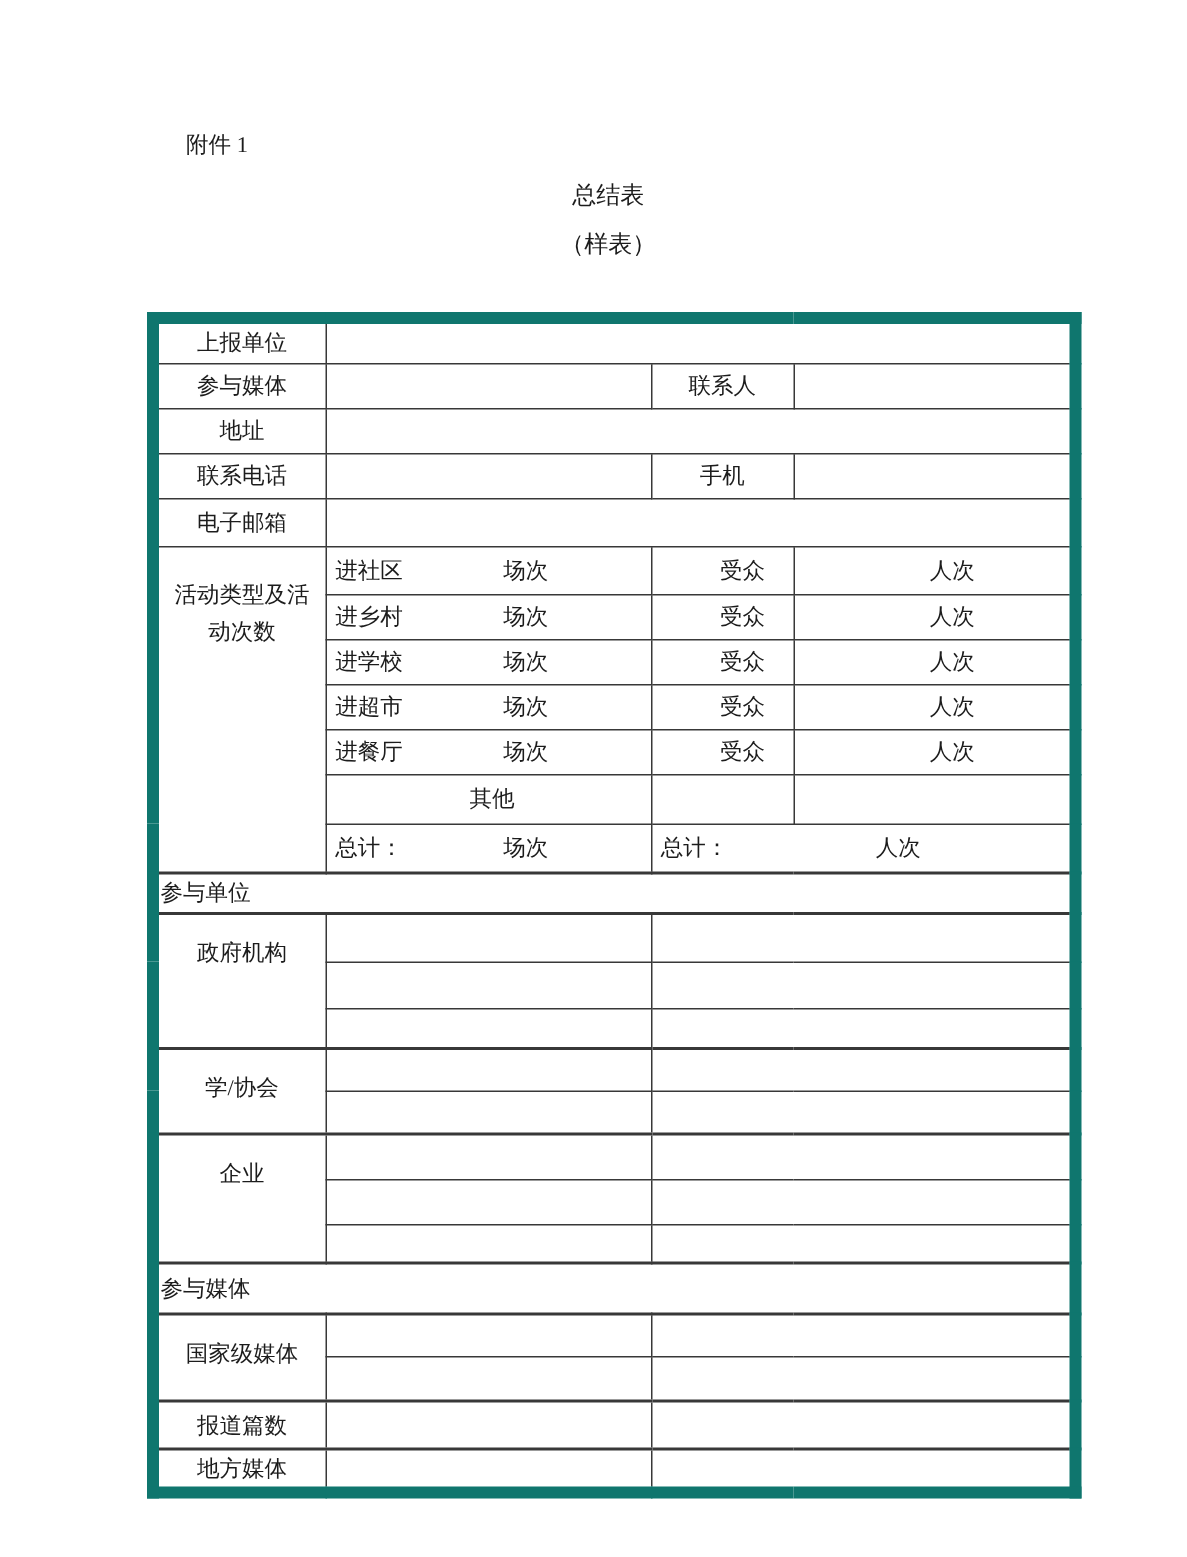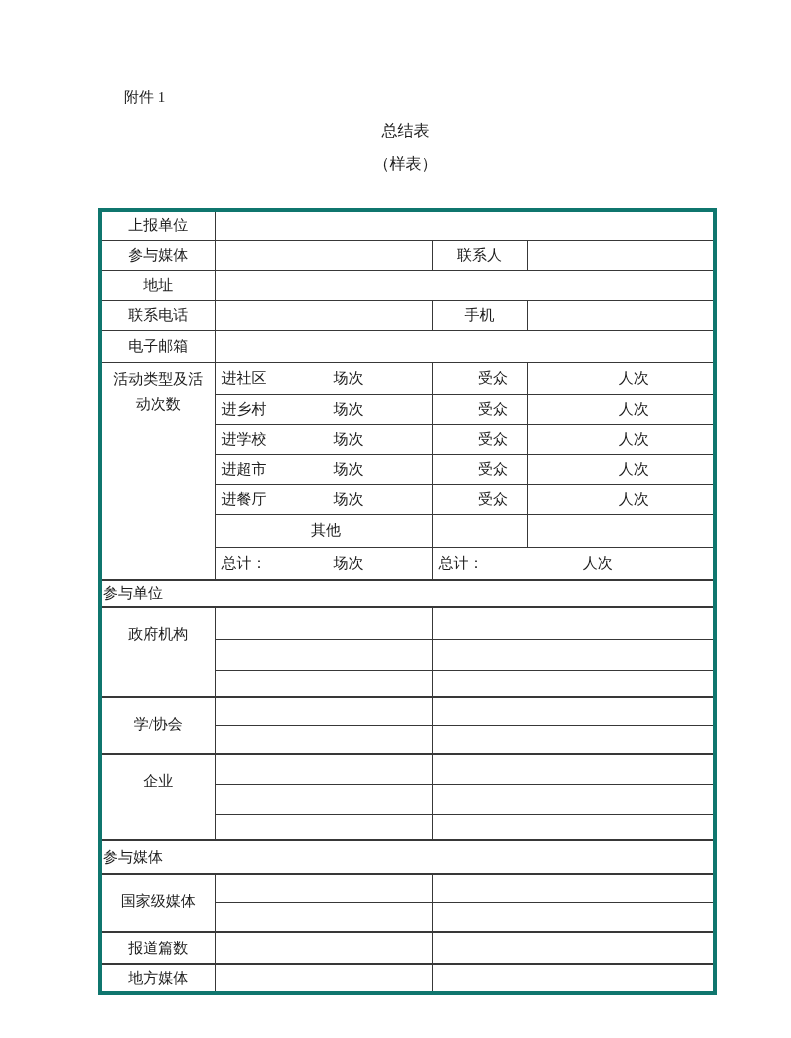--- a/index.html
+++ b/index.html
@@ -18,36 +18,36 @@
     position:absolute; left:98px; top:114px; width:615px;
     text-align:center; font-size:16px;
   }
   .titles div { height:33px; line-height:33px; }
 
   table.form {
     position:absolute; left:98px; top:208px;
     width:615px; border-collapse:collapse; table-layout:fixed;
     font-size:15px; color:#1c1c1c;
   }
-  table.form { border:4px solid #0f766e; }
+  table.form { border:8px solid #0f766e; }
   td { border:1px solid #383838; padding:0 1px; vertical-align:middle; }
 
   
   .h26{height:26px}.h27{height:27px}.h28{height:28px}.h29{height:29px}
   .h30{height:30px}.h31{height:31px}.h32{height:32px}.h33{height:33px}.h34{height:34px}
 
   .lab { text-align:center; }
   .ctr { text-align:center;padding-left:28px; }
   .sec { text-align:left; }
   tr.sec-row > td { border-top-width:2px; border-bottom-width:2px; }
   tr.t2 > td { border-top-width:2px; }
 
   
   .vtop { vertical-align:top; padding-top:13px; line-height:26px; }
-  .vtop-act { vertical-align:top; padding-top:4px; line-height:25px; }
+  .vtop-act { vertical-align:top; padding-top:20px; line-height:25px; }
   .wrap6 { width:96px; margin:0 auto; }
 
   
   .aflex { display:flex; align-items:center; padding-left:5px;justify-content:center; }
   .aflex .aunit { flex:1; text-align:center; }
 </style>
 </head>
 <body>
 
 <div class="attachment">附件 1</div>

